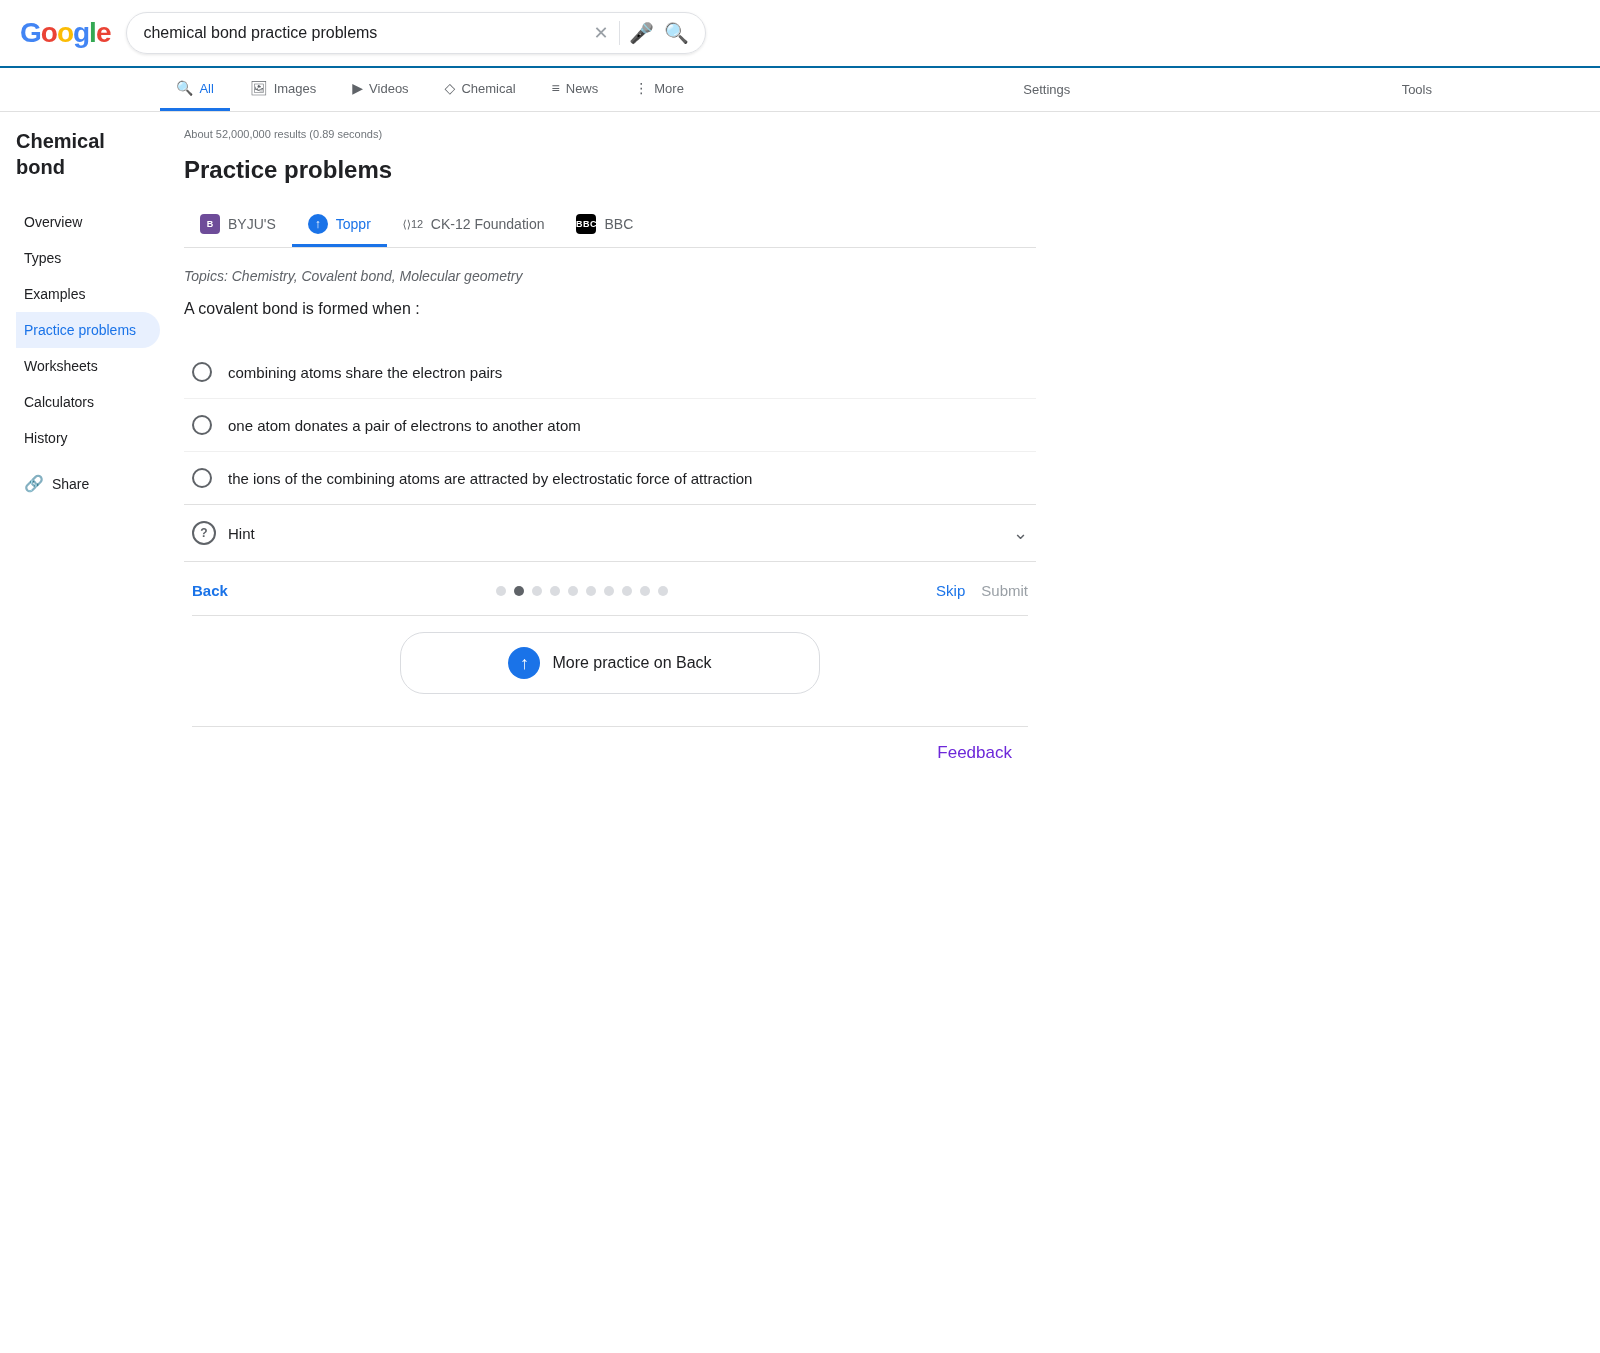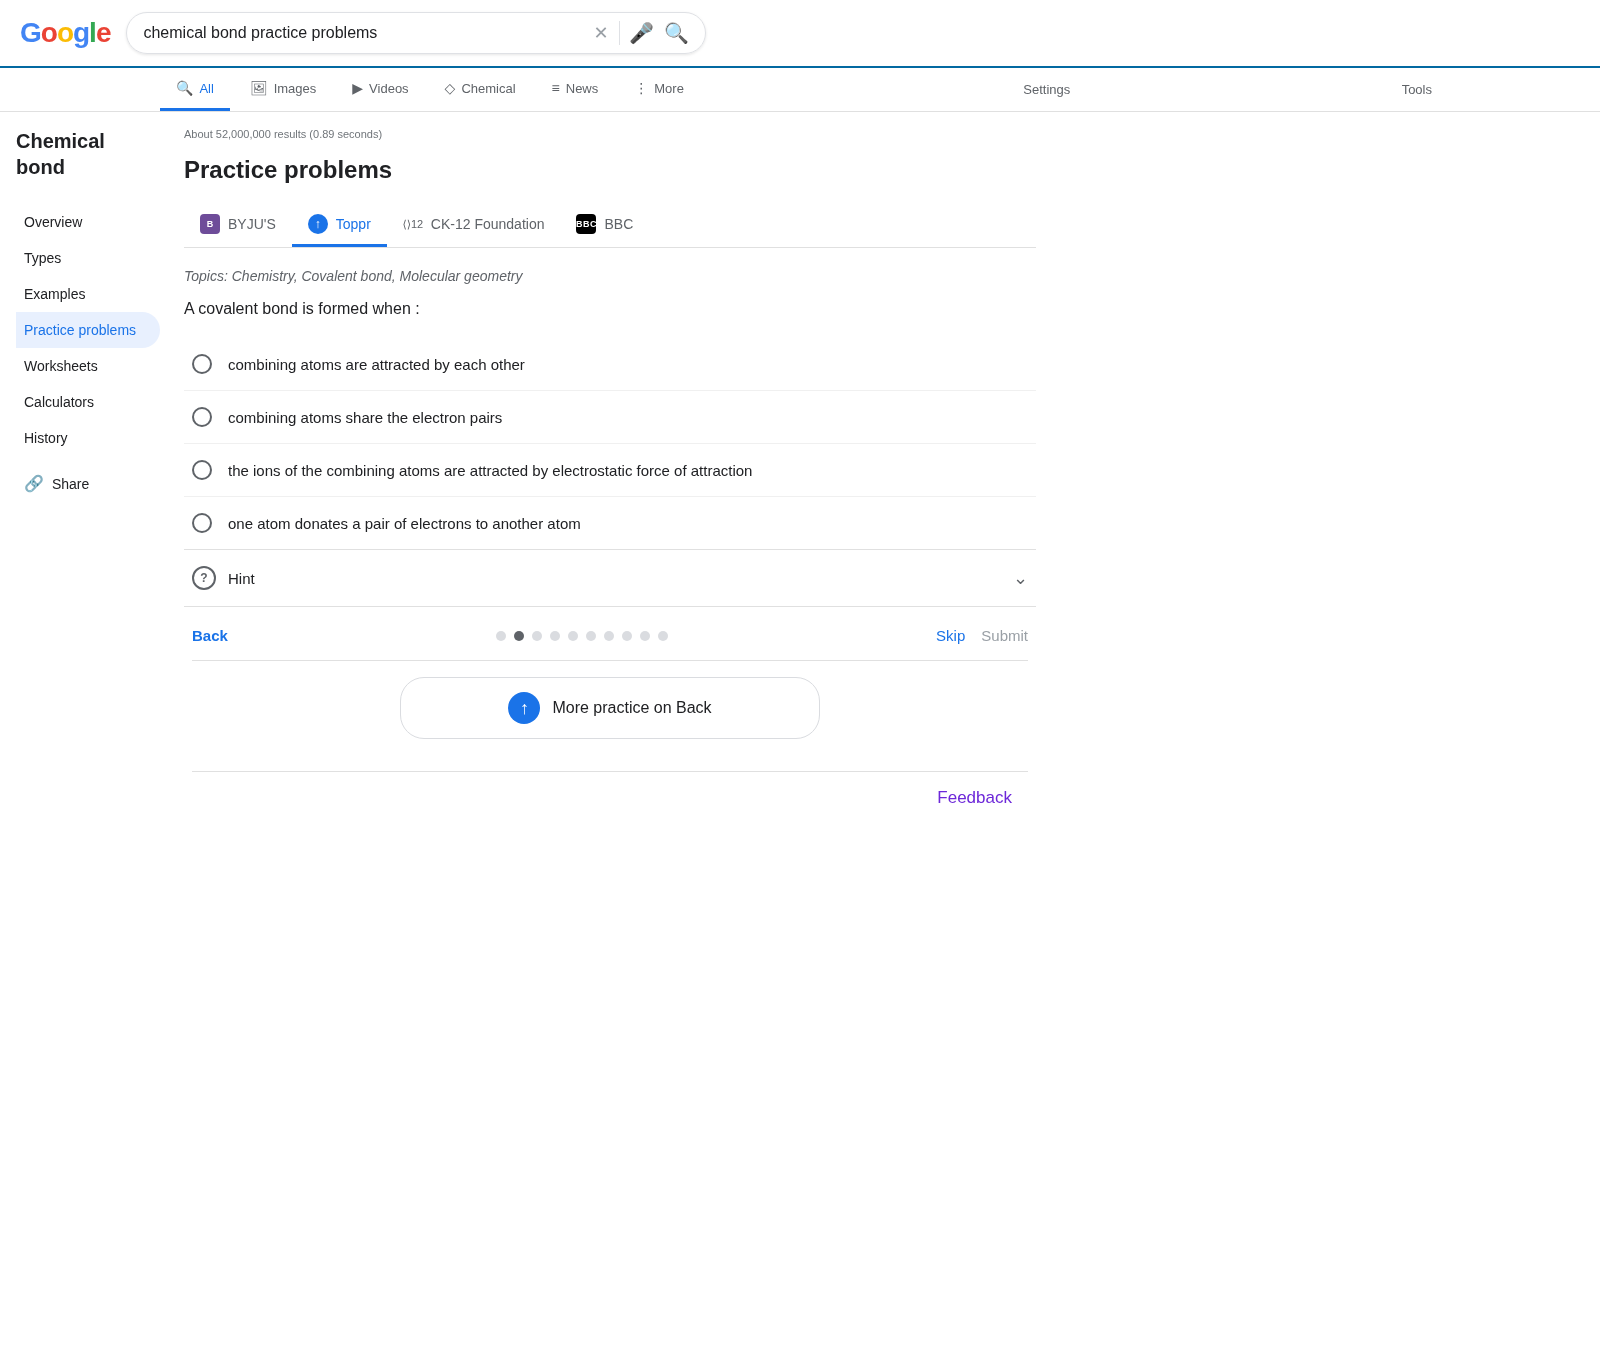--- a/index.html
+++ b/index.html
@@ -214,21 +214,21 @@
       font-size: 14px;
       color: #5f6368;
       margin-bottom: 16px;
       font-style: italic;
     }
 
     
     .question {
       font-size: 16px;
       color: #202124;
-      margin-bottom: 20px;
+      margin-bottom: 28px;
     }
 
     
     .options {
       display: flex;
       flex-direction: column;
       gap: 0;
     }
     .option {
       display: flex;
@@ -465,33 +465,29 @@
       </div>
     </div>
 
     <div class="topics">Topics: Chemistry, Covalent bond, Molecular geometry</div>
 
     <div class="question">A covalent bond is formed when :</div>
 
     <div class="options">
       <div class="option">
         <div class="radio-circle"></div>
-        <span>combining atoms are attracted by each other</span>
+        <span>combining atoms share the electron pairs</span>
       </div>
       <div class="option">
         <div class="radio-circle"></div>
-        <span>combining atoms share the electron pairs</span>
+        <span>one atom donates a pair of electrons to another atom</span>
       </div>
       <div class="option">
         <div class="radio-circle"></div>
         <span>the ions of the combining atoms are attracted by electrostatic force of attraction</span>
-      </div>
-      <div class="option">
-        <div class="radio-circle"></div>
-        <span>one atom donates a pair of electrons to another atom</span>
       </div>
     </div>
 
     <div class="hint-row">
       <div class="hint-left">
         <div class="hint-circle">?</div>
         <span>Hint</span>
       </div>
       <span class="chevron-down">⌄</span>
     </div>

